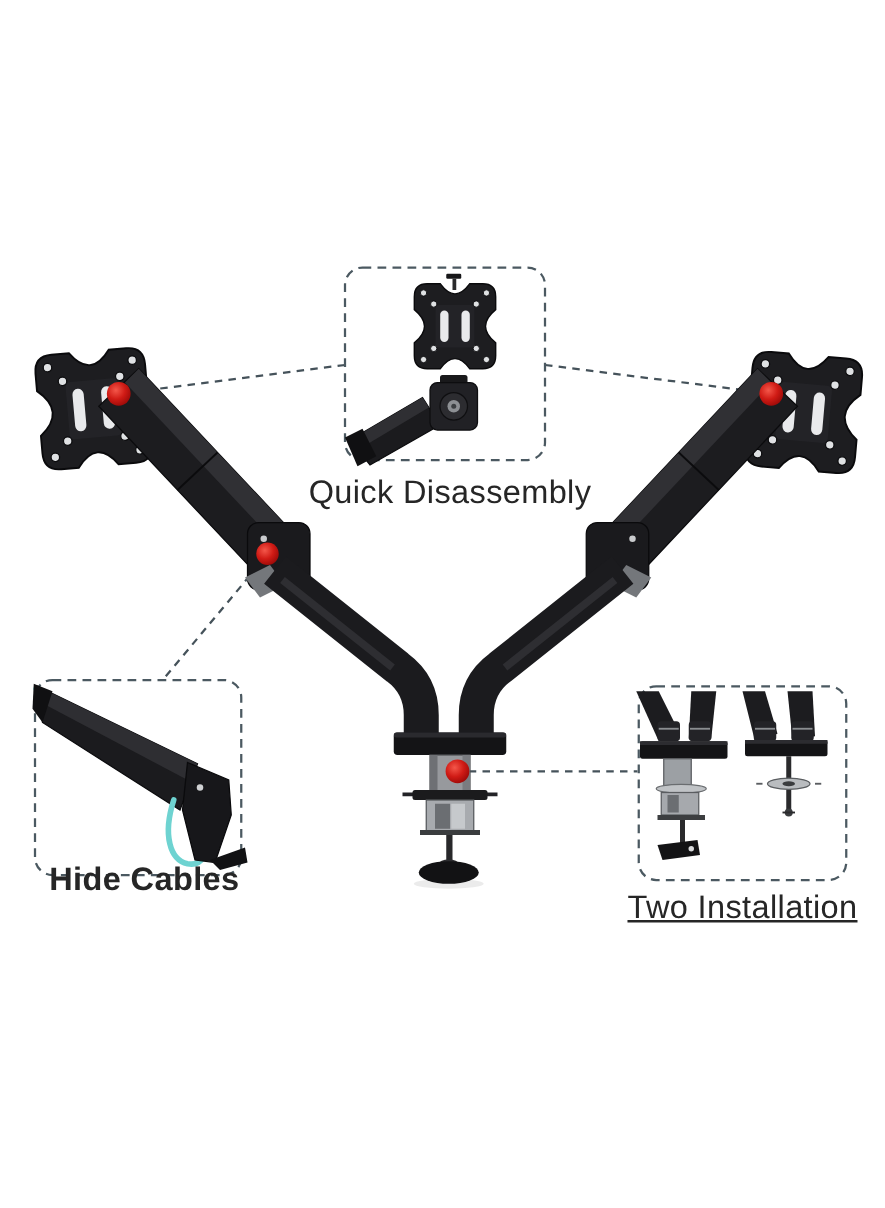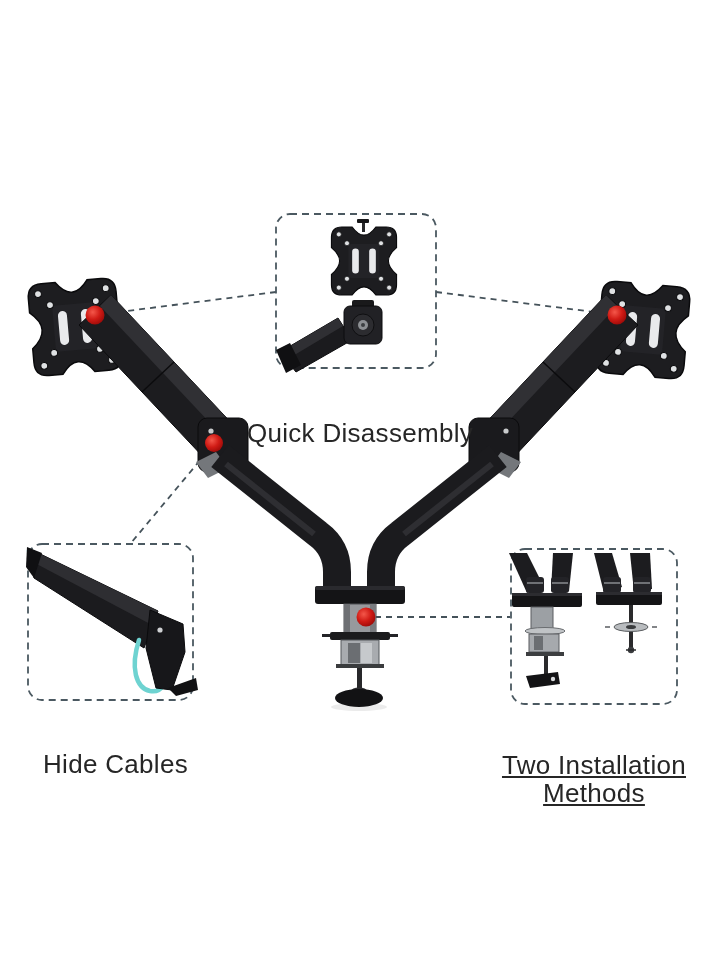--- a/index.html
+++ b/index.html
@@ -3,24 +3,24 @@
 <meta charset="utf-8">
 <style>
   html,body{margin:0;padding:0;background:#ffffff;}
   body{
     width:708px;height:966px;position:relative;overflow:hidden;
     font-family:"Liberation Sans","DejaVu Sans",sans-serif;
   }
   .stage{position:absolute;left:0;top:0;width:708px;height:966px;}
   .callout-label{
     position:absolute;color:#262626;font-weight:300;font-size:26px;
-    text-align:center;letter-spacing:0.3px;line-height:28px;white-space:nowrap;margin-top:40px;
+    text-align:center;letter-spacing:0.3px;line-height:28px;white-space:nowrap;
   }
   .label-quick{left:180px;top:379px;width:360px;}
-  .label-hide{left:18px;top:710px;width:195px;}
+  .label-hide{left:18px;top:689px;width:195px;font-weight:bold;}
   .label-two{left:499px;top:711px;width:190px;text-decoration:underline;}
   .label-two .line{display:block;}
 </style>
 </head>
 <body>
 
 <svg class="stage" width="708" height="966" viewBox="0 0 708 966" xmlns="http://www.w3.org/2000/svg">
   <defs>
     <radialGradient id="gradRed" cx="38%" cy="35%" r="70%">
       <stop offset="0%" stop-color="#f4574a"></stop>
@@ -190,14 +190,13 @@
     <circle cx="366" cy="617" r="9.5" fill="url(#gradRed)"></circle>
   </g>
 </svg>
 
 <div class="callout-label label-quick">Quick Disassembly</div>
 
 <div class="callout-label label-hide">Hide Cables</div>
 
 <div class="callout-label label-two">
   <span class="line">Two Installation</span>
-  <span class="line">Methods</span>
 </div>
 
 </body></html>

